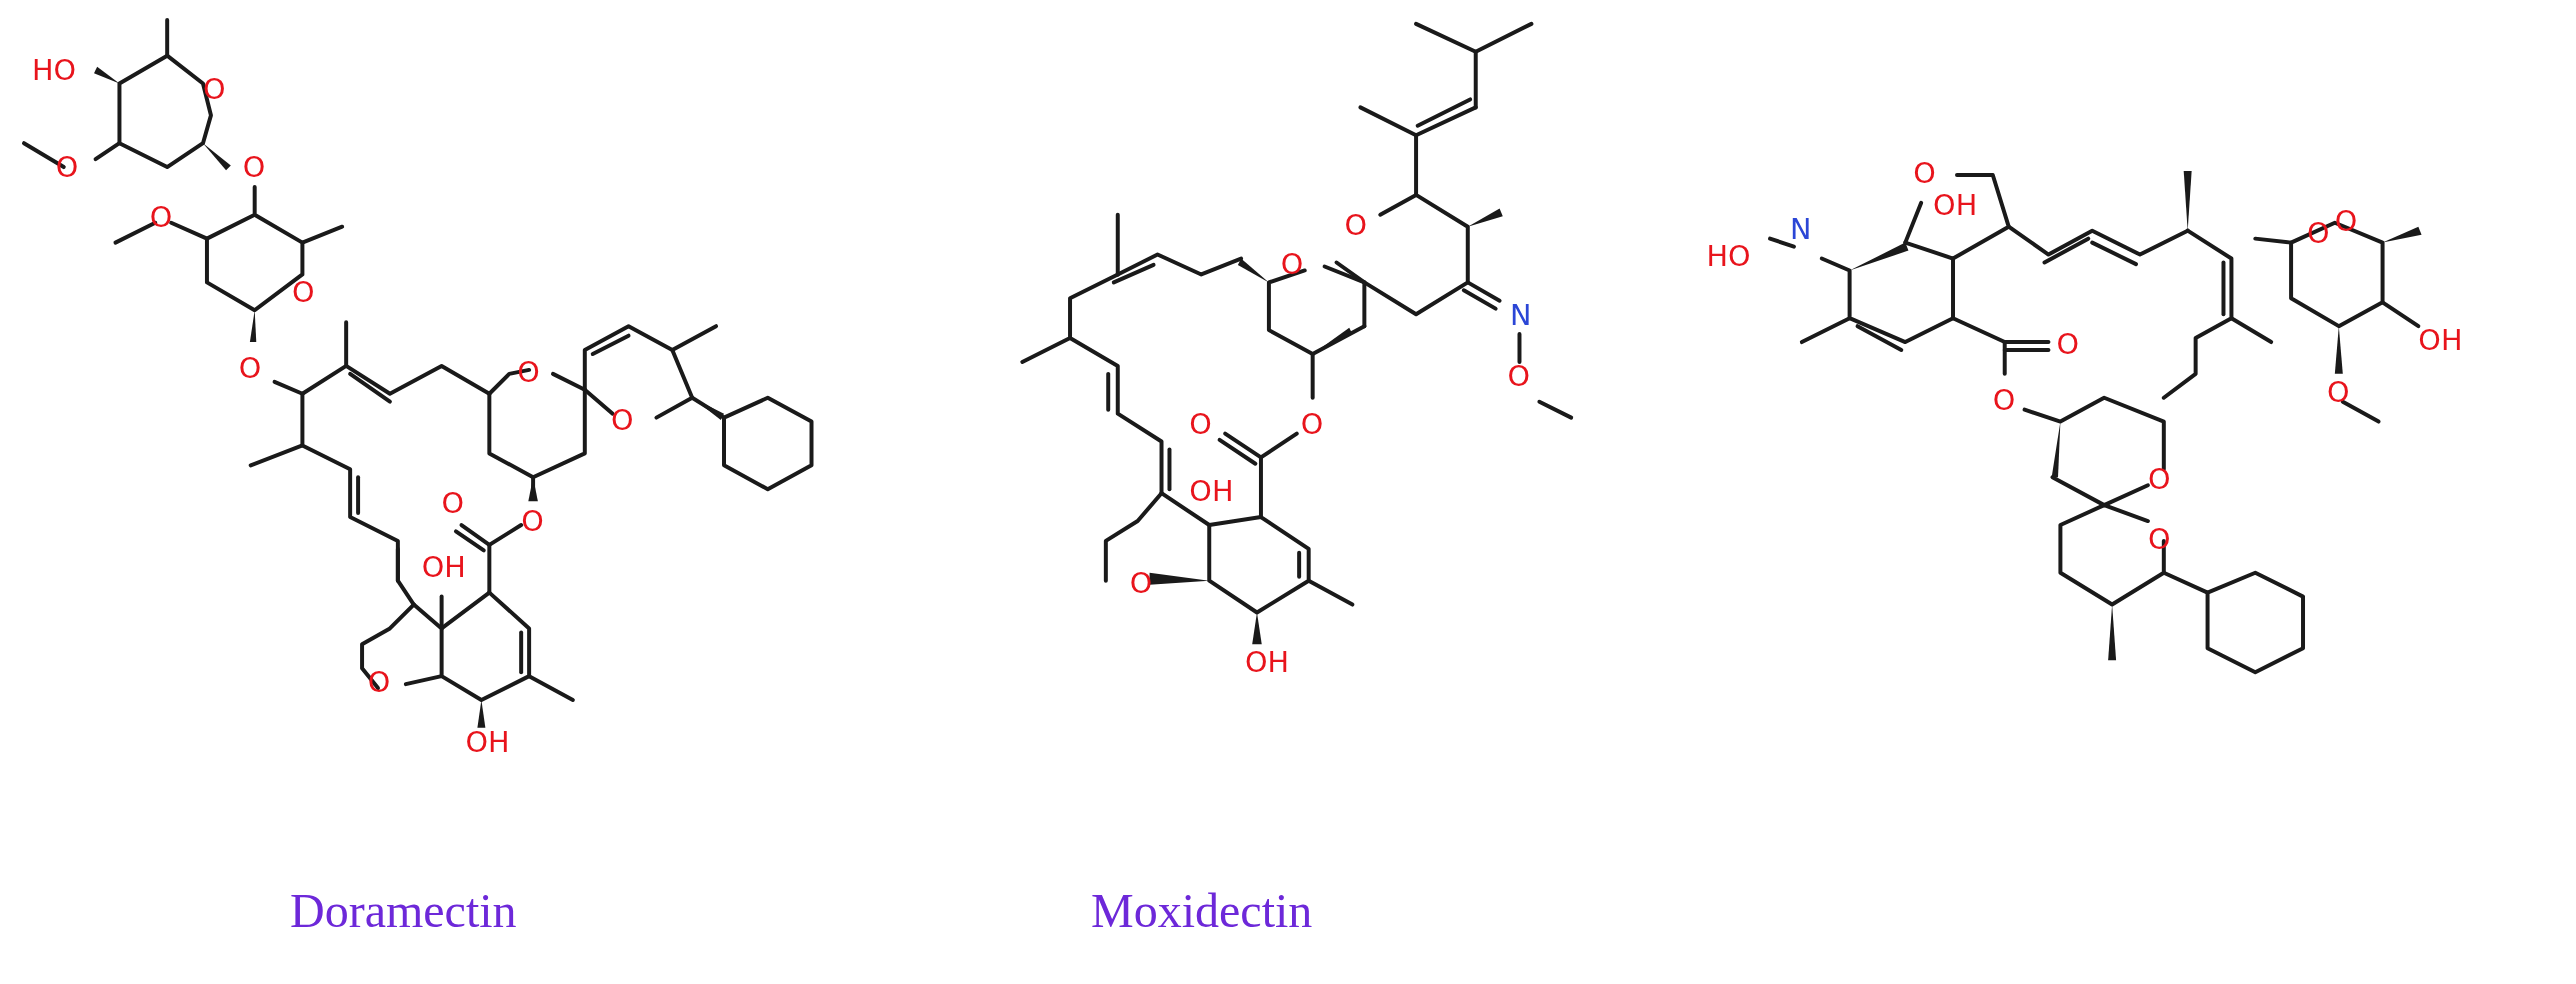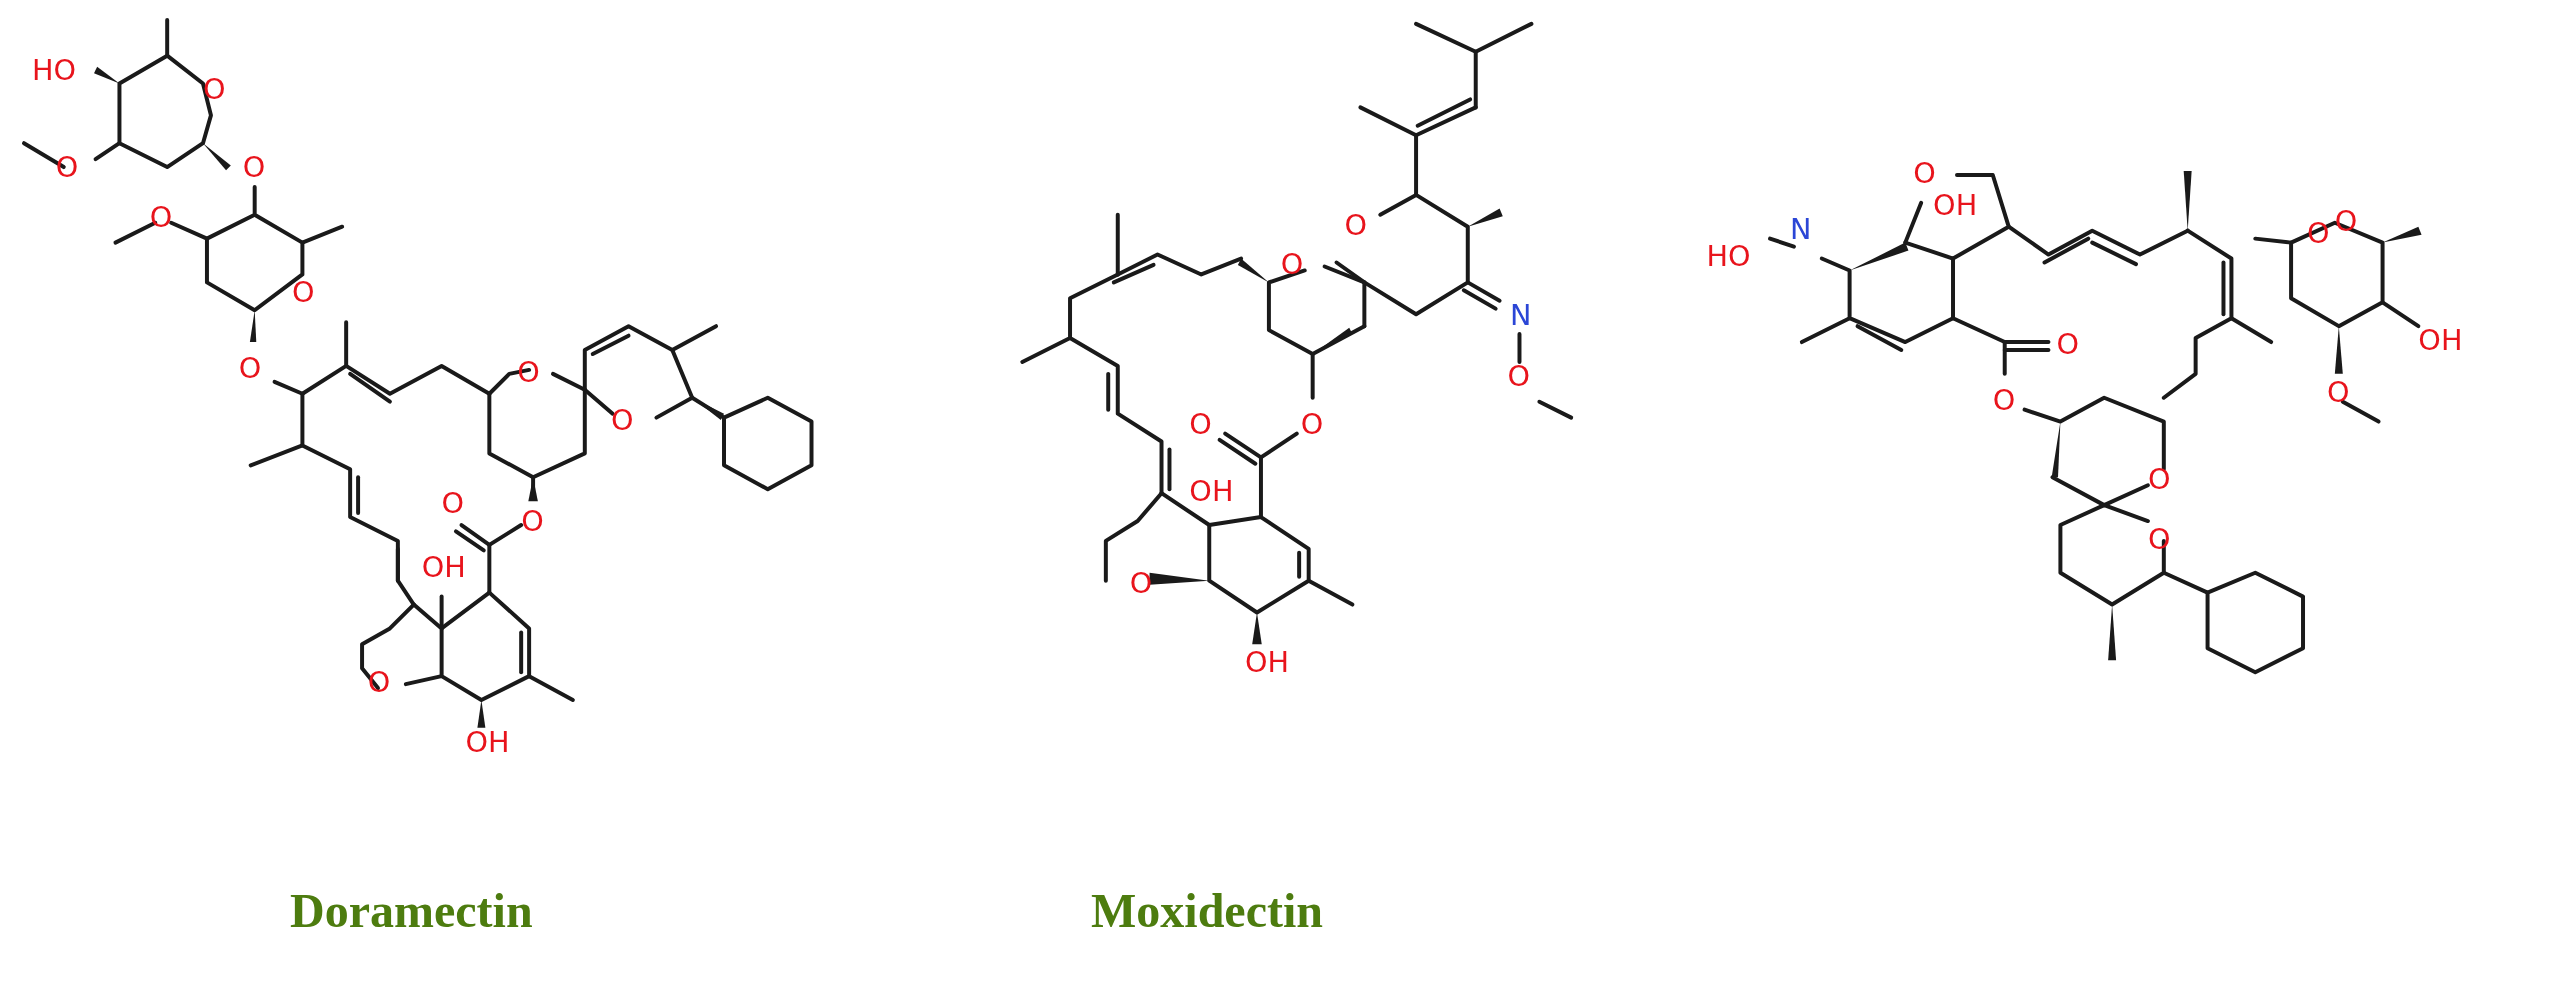--- a/index.html
+++ b/index.html
@@ -5,21 +5,21 @@
   html, body { margin: 0; padding: 0; background: #ffffff; }
   body { width: 2576px; height: 984px; position: relative; overflow: hidden; }
   .figure { position: absolute; left: 0; top: 0; width: 2576px; height: 984px; }
   svg.mol { position: absolute; left: 0; top: 0; }
   .bond { stroke: #1a1a1a; stroke-width: 5; fill: none; stroke-linecap: round; stroke-linejoin: round; }
   .wedge { fill: #1a1a1a; stroke: none; }
   .atom { font-family: "DejaVu Sans", sans-serif; font-size: 36px; fill: #e8141c; font-weight: normal; }
   .atom.n { fill: #2b46d6; }
   .caption {
     position: absolute; font-family: "Liberation Serif", "DejaVu Serif", serif;
-    font-weight: bold; font-size: 48px; color: #4d7c0f; white-space: nowrap;
+    font-weight: normal; font-size: 48px; color: #6d28d9; white-space: nowrap;
   }
 </style>
 </head>
 <body>
 
 <div class="figure">
 
   <svg class="mol" width="2576" height="984" viewBox="0 0 3238 1237">
     <g>
 

